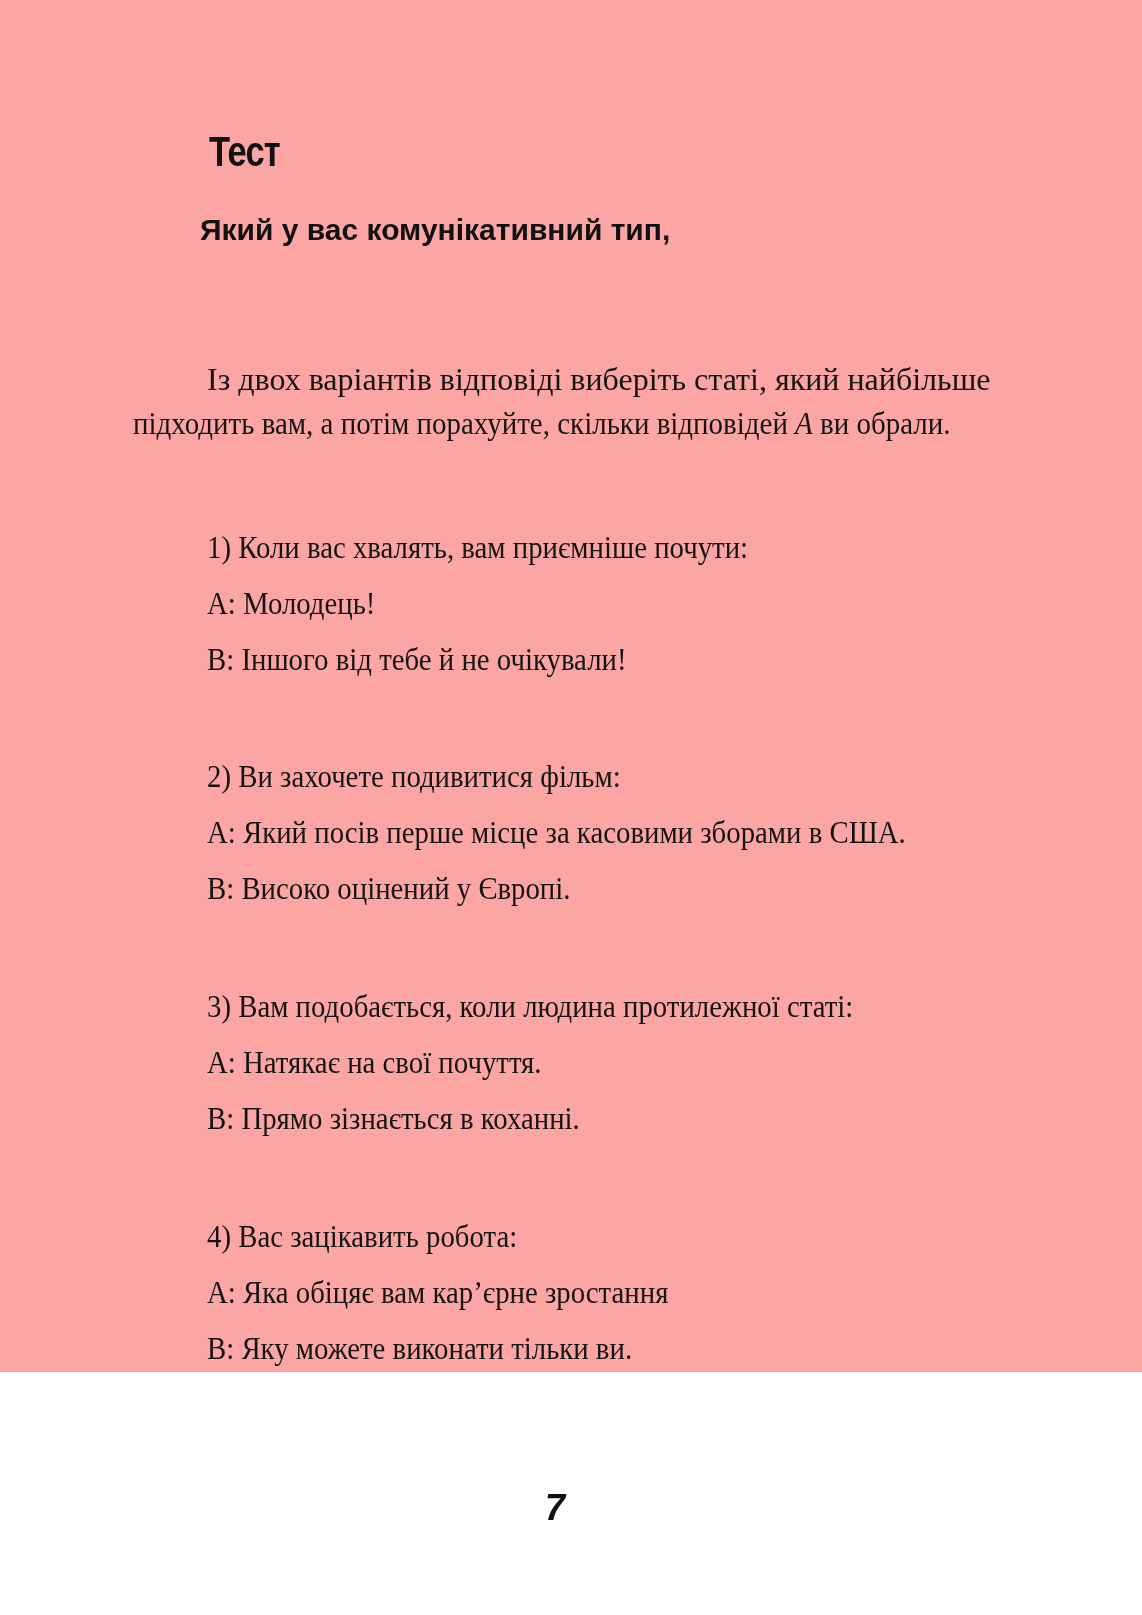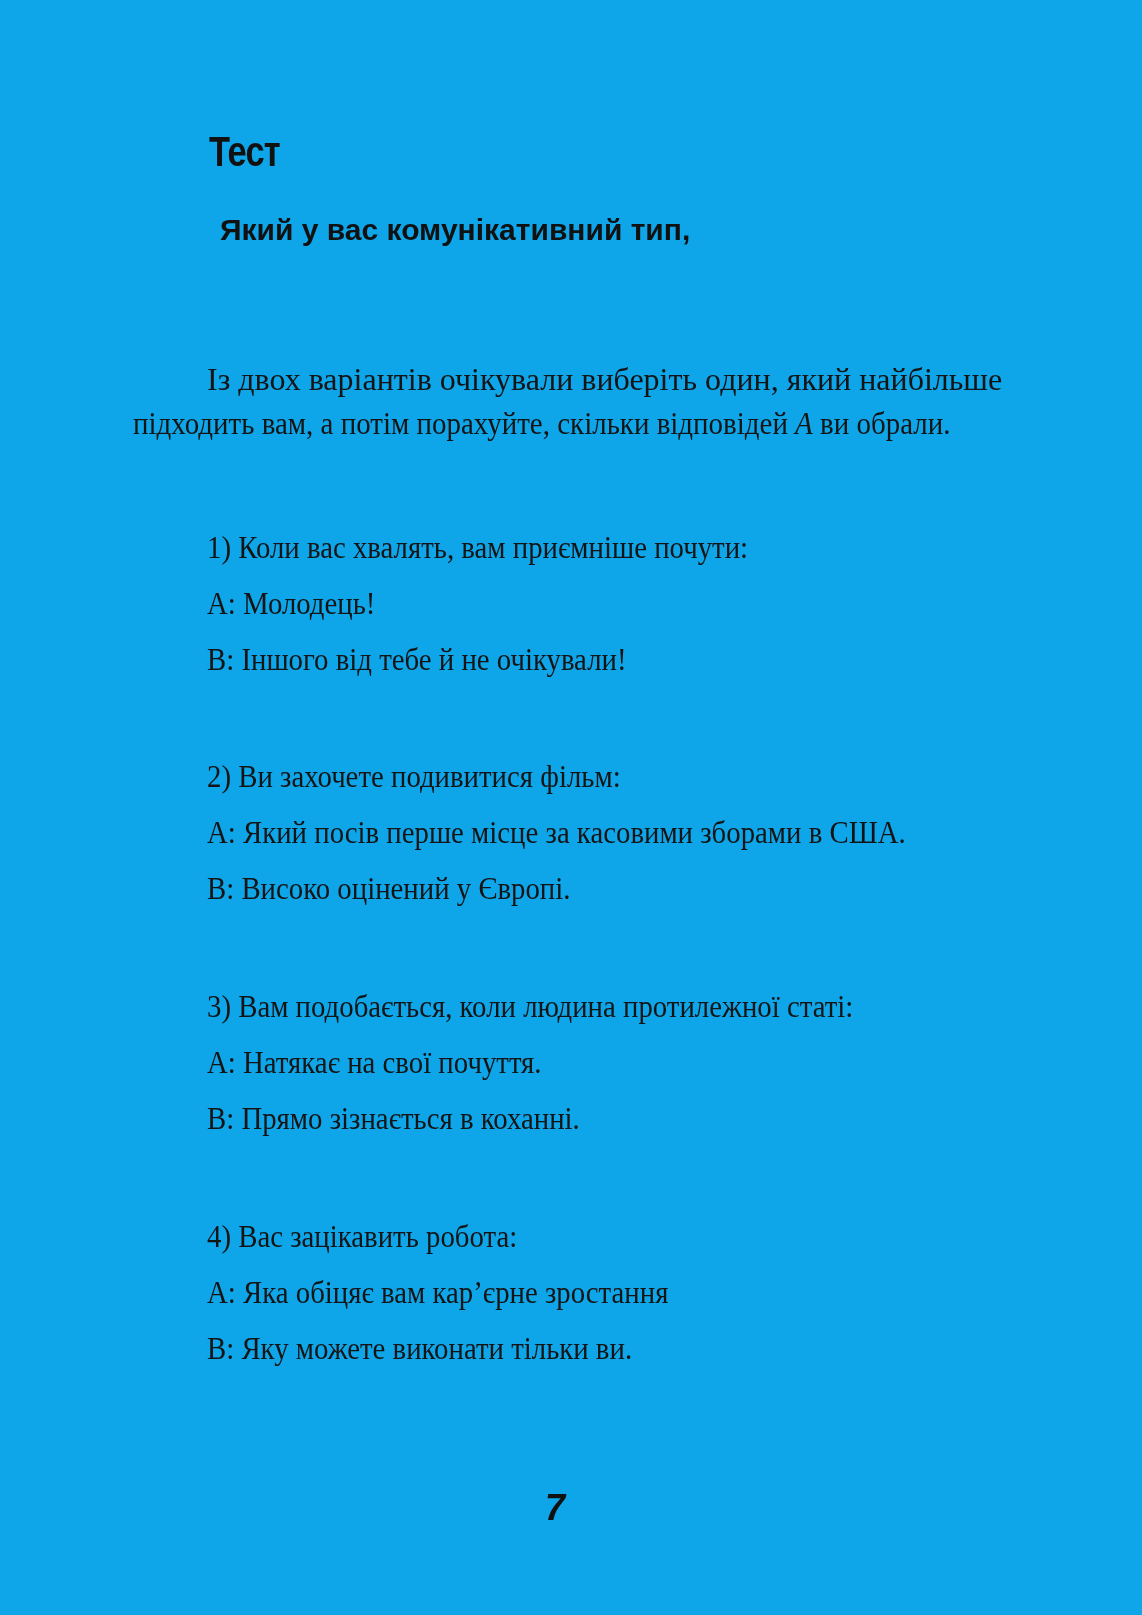--- a/index.html
+++ b/index.html
@@ -11,39 +11,39 @@
     width: 1142px;
     height: 1615px;
     position: relative;
     overflow: hidden;
     color: #141414;
   }
   .page {
     position: absolute;
     left: 0; top: 0;
     width: 1142px;
-    height: 1615px;
-    background: #0ea5e9;
+    height: 1372px;
+    background: #fca5a5;
   }
   .section-label {
     position: absolute;
     left: 209px;
     top: 128px;
     font-family: "Liberation Sans", sans-serif;
     font-weight: 700;
     font-size: 42px;
     line-height: 48px;
     letter-spacing: -1px;
     transform: scaleX(0.82);
     transform-origin: left top;
     color: #111111;
   }
   .title {
     position: absolute;
-    left: 220px;
+    left: 200px;
     top: 207px;
     width: 700px;
     font-family: "Liberation Sans", sans-serif;
     font-weight: 700;
     font-size: 30px;
     line-height: 46px;
     color: #111111;
   }
   .title .line { display: block; white-space: nowrap; }
   .serif {
@@ -117,21 +117,21 @@
 
 <div class="page">
 
   <div class="section-label">Тест</div>
 
   <h1 class="title" style="margin:0;">
     <span class="line">Який у вас комунікативний тип,</span>
   </h1>
 
   <div class="intro serif">
-    <span class="line l1">Із двох варіантів очікували виберіть один, який найбільше</span>
+    <span class="line l1">Із двох варіантів відповіді виберіть статі, який найбільше</span>
     <span class="line l2"><span>підходить вам, а потім порахуйте, скільки відповідей </span><em>A</em><span> ви обрали.</span></span>
   </div>
 
   <div class="questions serif">
     <div class="question" style="top:0px;">
       <div class="row q">1) Коли вас хвалять, вам приємніше почути:</div>
       <div class="row a">А: Молодець!</div>
       <div class="row b">В: Іншого від тебе й не очікували!</div>
     </div>
     <div class="question" style="top:229px;">

